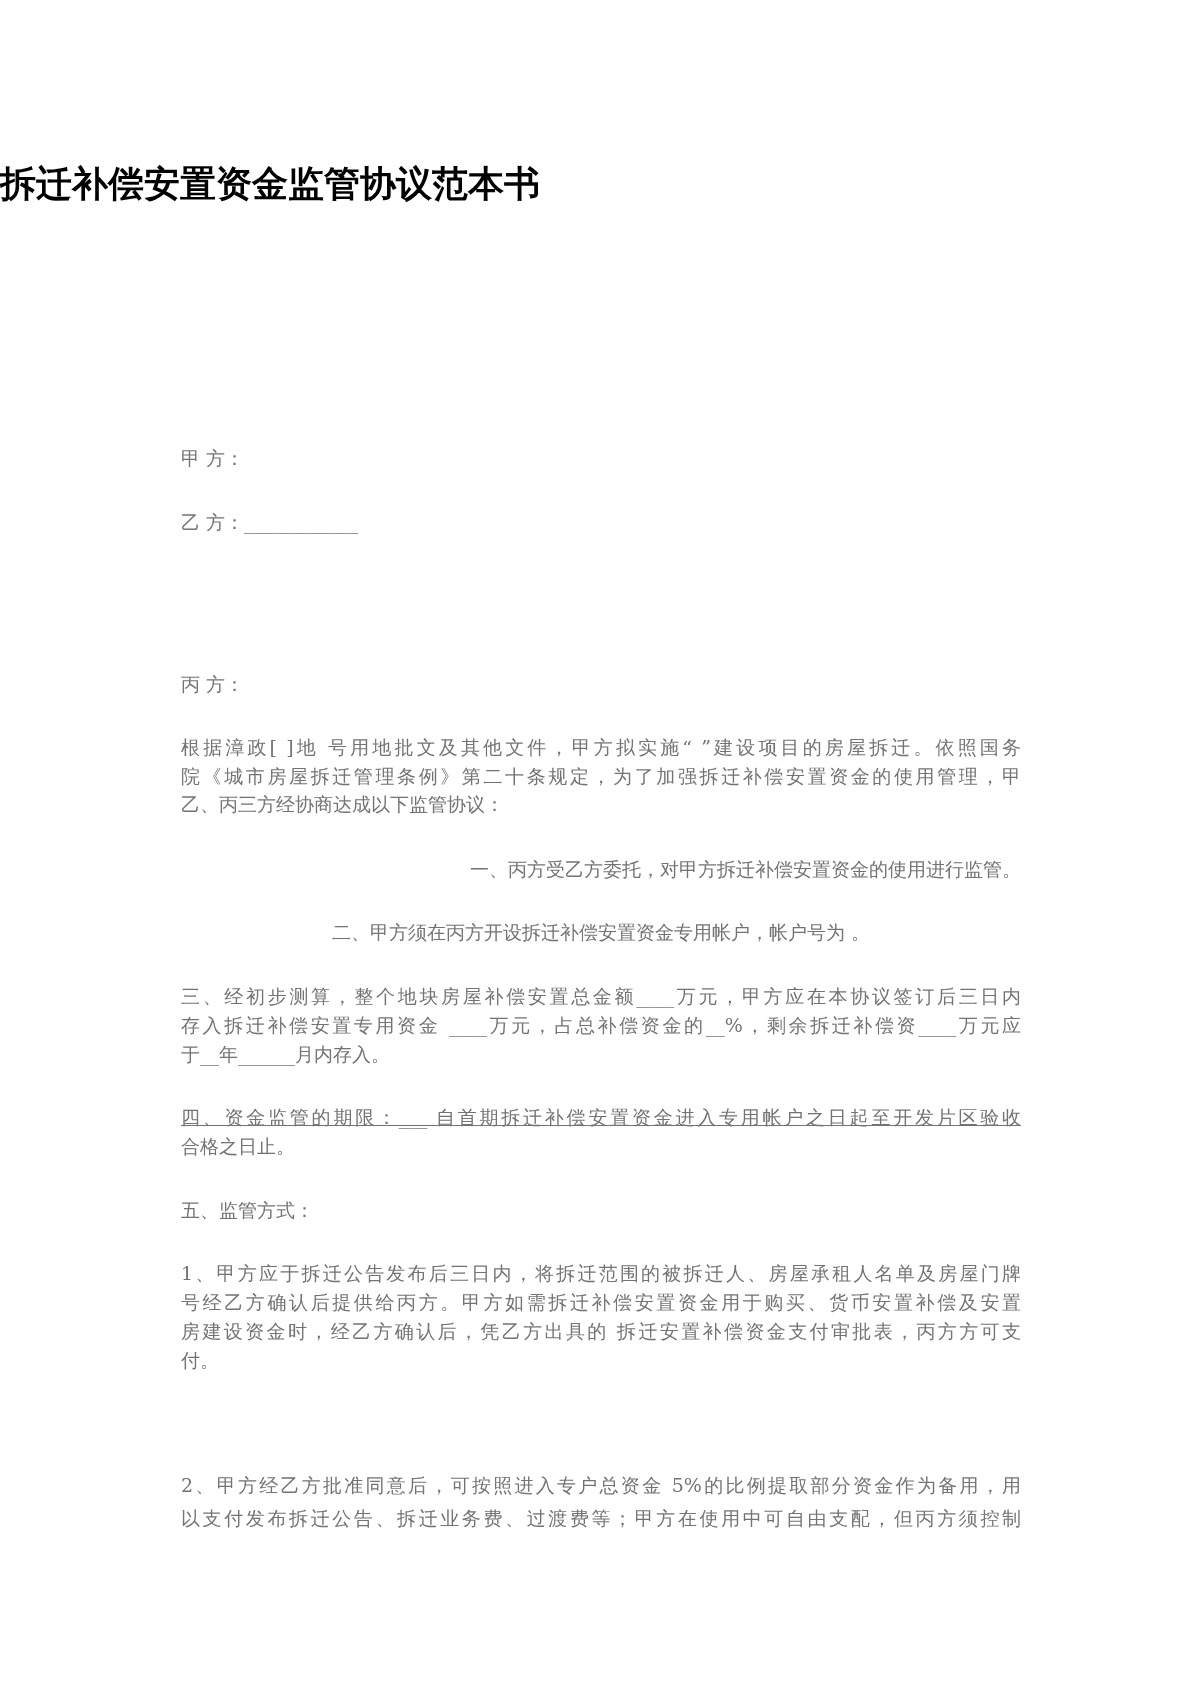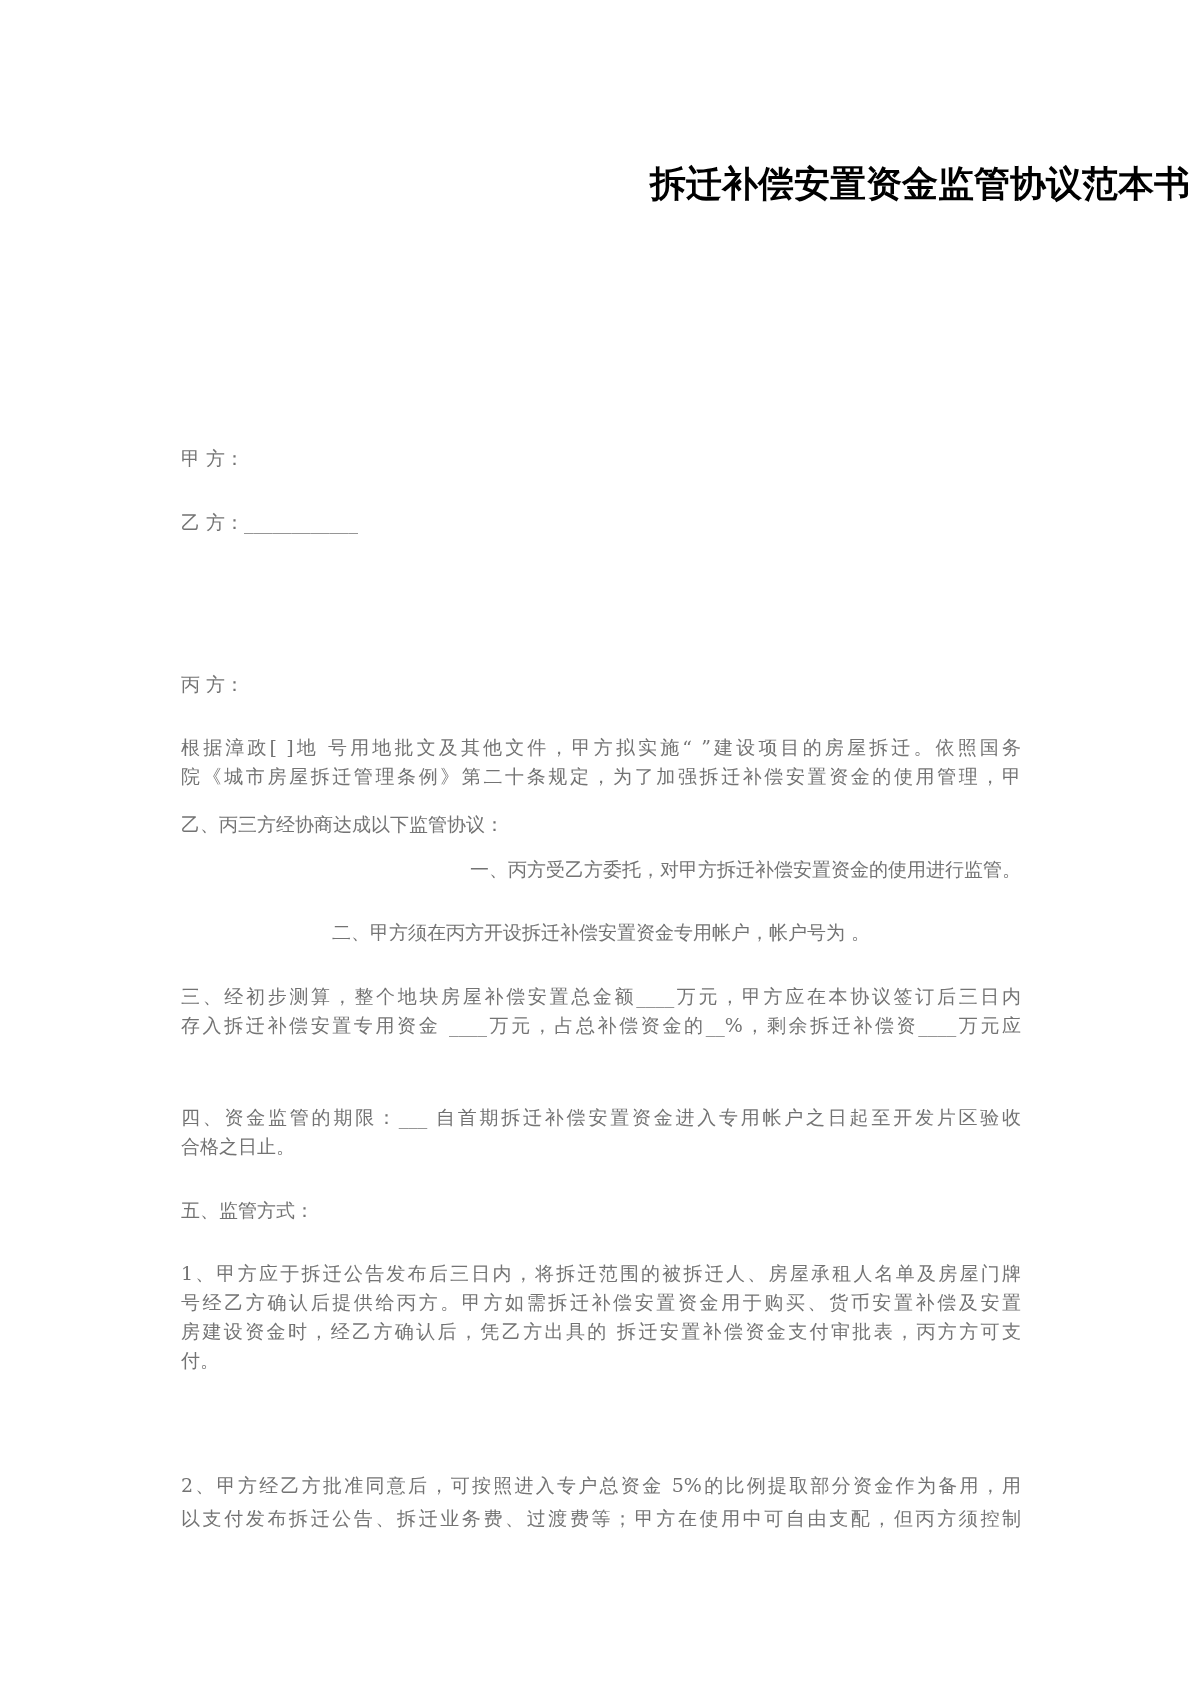--- a/index.html
+++ b/index.html
@@ -1,45 +1,46 @@
 <!DOCTYPE html>
 <html><head>
 <meta charset="utf-8">
 <style>
   html, body { margin: 0; padding: 0; background: #ffffff; }
   body { width: 1190px; height: 1683px; position: relative; overflow: hidden;
          font-family: "DejaVu Serif", "Liberation Serif", serif; color: #111; }
   .page { position: absolute; left: 0; top: 0; width: 1190px; height: 1683px; }
-  .title { position: absolute; left: 0; width: 1190px; top: 160px; text-align: right;
+  .title { position: absolute; left: 0; width: 1190px; top: 160px; text-align: left;
            font-size: 36px; font-weight: bold; letter-spacing: 0px; color: #000; }
   .line { position: absolute; left: 181px; width: 840px; font-size: 19px; line-height: 29px;
           white-space: nowrap; color: #737373; }
   .just { text-align: justify; text-align-last: justify; }
 </style>
 </head>
 <body>
 
 <div class="page">
   <div class="title">拆迁补偿安置资金监管协议范本书</div>
 
   <div class="line" style="top:444px;">甲  方：</div>
   <div class="line" style="top:508px;">乙  方：____________</div>
   <div class="line" style="top:670px;">丙  方：</div>
 
   <div class="line just" style="top:733px;">根据漳政[ ]地  号用地批文及其他文件，甲方拟实施“ ”建设项目的房屋拆迁。依照国务</div>
   <div class="line just" style="top:762px;">院《城市房屋拆迁管理条例》第二十条规定，为了加强拆迁补偿安置资金的使用管理，甲</div>
-  <div class="line" style="top:810px;">乙、丙三方经协商达成以下监管协议：</div>
+  <div class="line" style="top:790px;">乙、丙三方经协商达成以下监管协议：</div>
 
   <div class="line" style="top:855px;text-align:right;">一、丙方受乙方委托，对甲方拆迁补偿安置资金的使用进行监管。</div>
   <div class="line" style="top:918px;text-align:center;">二、甲方须在丙方开设拆迁补偿安置资金专用帐户，帐户号为  。</div>
 
   <div class="line just" style="top:982px;">三、经初步测算，整个地块房屋补偿安置总金额____万元，甲方应在本协议签订后三日内</div>
   <div class="line just" style="top:1011px;">存入拆迁补偿安置专用资金  ____万元，占总补偿资金的__%，剩余拆迁补偿资____万元应</div>
+  <div class="line" style="top:1040px;">于__年______月内存入。</div>
 
-  <div class="line just" style="top:1103px;">四、资金监管的期限：___  自首期拆迁补偿安置资金进入专用帐户之日起至开发片区验收</div>
+  <div class="line just" style="top:1103px;text-decoration:underline;">四、资金监管的期限：___  自首期拆迁补偿安置资金进入专用帐户之日起至开发片区验收</div>
   <div class="line" style="top:1132px;">合格之日止。</div>
 
   <div class="line" style="top:1196px;">五、监管方式：</div>
 
   <div class="line just" style="top:1259px;">1、甲方应于拆迁公告发布后三日内，将拆迁范围的被拆迁人、房屋承租人名单及房屋门牌</div>
   <div class="line just" style="top:1288px;">号经乙方确认后提供给丙方。甲方如需拆迁补偿安置资金用于购买、货币安置补偿及安置</div>
   <div class="line just" style="top:1317px;">房建设资金时，经乙方确认后，凭乙方出具的 拆迁安置补偿资金支付审批表，丙方方可支</div>
   <div class="line" style="top:1346px;">付。</div>
 
   <div class="line just" style="top:1471px;">2、甲方经乙方批准同意后，可按照进入专户总资金 5%的比例提取部分资金作为备用，用</div>

